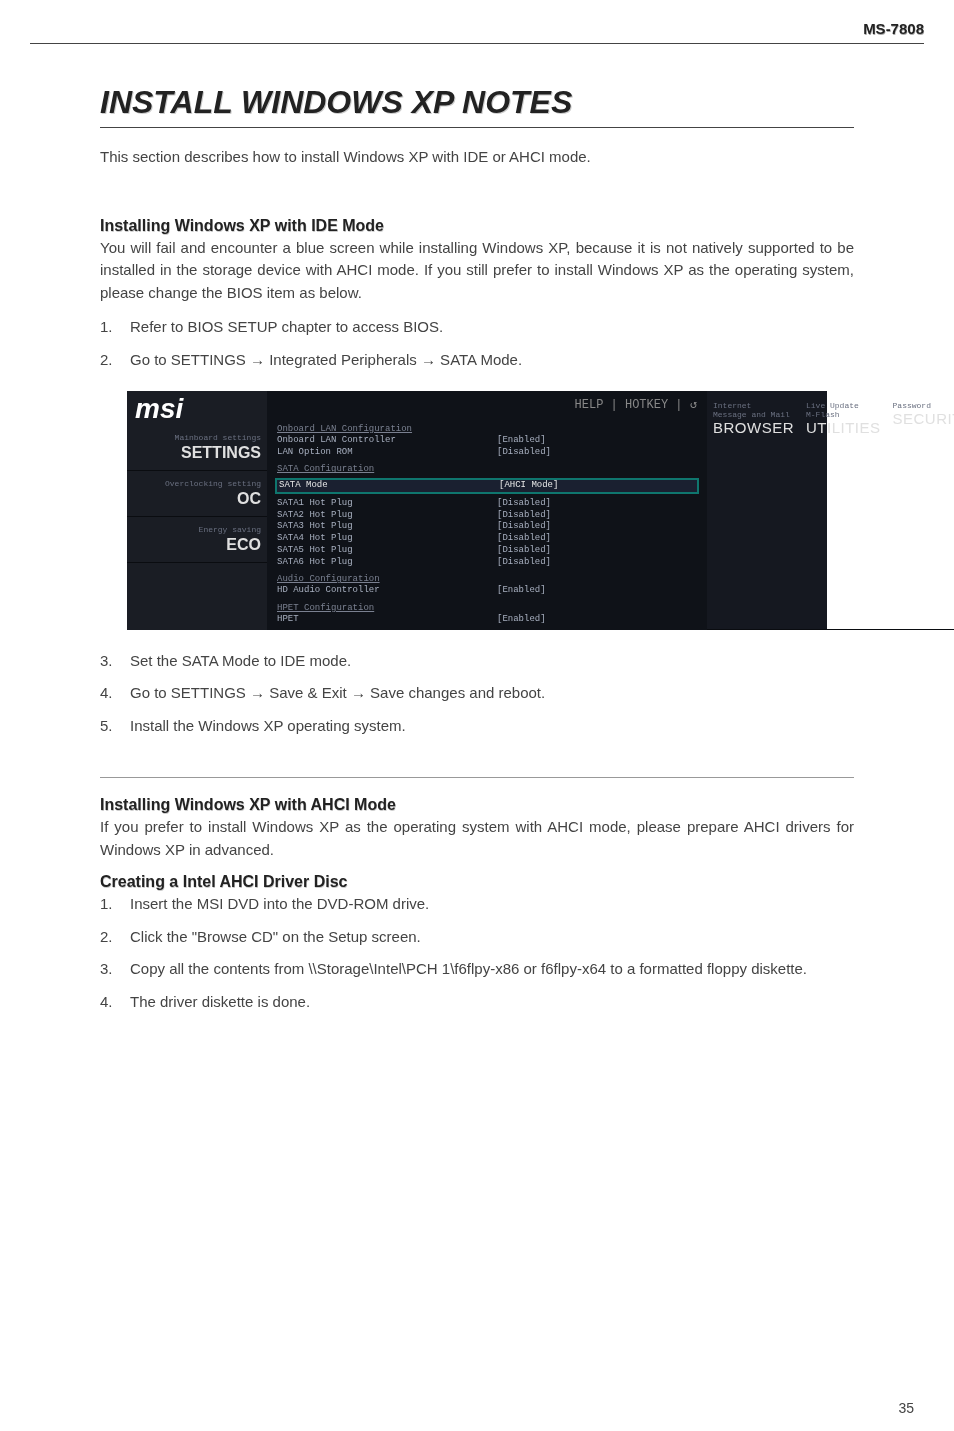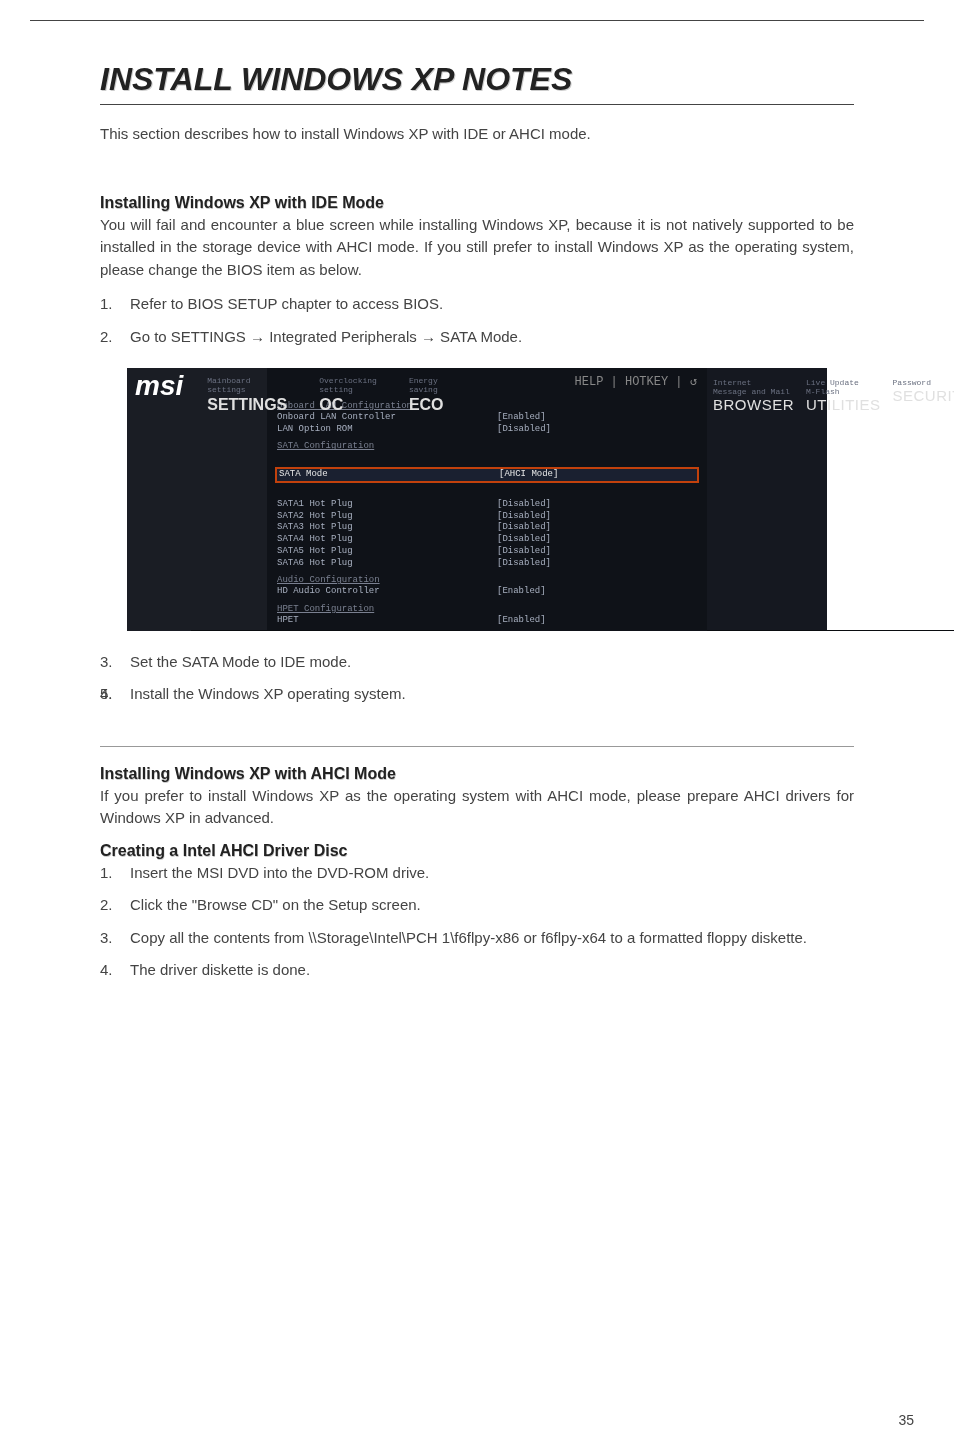--- a/index.html
+++ b/index.html
@@ -96,26 +96,27 @@
       display: flex;
       font-family: 'Courier New', monospace;
       font-size: 10px;
       color: #d0d0d0;
       position: relative;
     }
     .bios-left {
       width: 140px;
       background: #1a1d24;
       display: flex;
-      flex-direction: row;
+      flex-direction: column;
     }
     .bios-left-item {
-      padding: 8px 16px;
+      padding: 8px 6px;
       border-bottom: 1px solid #0a0c10;
       position: relative;
+      text-align: right;
     }
     .bios-left-item .small-label {
       font-size: 8px;
       color: #6a7080;
       display: block;
       margin-bottom: 2px;
     }
     .bios-left-item .big-label {
       color: #e0e0e0;
       font-weight: bold;
@@ -155,24 +156,24 @@
       line-height: 1.3;
     }
     .bios-row .bkey {
       width: 220px;
       color: #a8b0c0;
     }
     .bios-row .bval {
       color: #a8b0c0;
     }
     .bios-row.highlighted {
-      border: 2px solid #c2410c;
+      border: 2px solid #0f766e;
       background: #1a2030;
       padding: 0 2px;
-      margin: 16px -2px;
+      margin: 4px -2px;
     }
     .bios-row.highlighted .bkey,
     .bios-row.highlighted .bval {
       color: #e8e8e8;
     }
     .bios-right {
       width: 120px;
       background: #151820;
       display: flex;
       flex-direction: row;
@@ -194,33 +195,34 @@
       font-family: Arial, sans-serif;
       letter-spacing: 0.5px;
     }
     hr.section-rule {
       border: none;
       border-top: 1px solid #999;
       margin: 40px 0 18px 0;
     }
     .page-number {
       position: absolute;
-      bottom: 3px;
+      bottom: 15px;
       right: 40px;
       font-size: 14px;
       color: #444;
     }
     sup {
       font-size: 10px;
     }
   </style>
 </head>
 <body>
 
 <div class="page-wrapper">
+  <div class="header-right">MS-7808</div>
   <hr class="header-rule">
 
   <div class="content">
     <h1 class="main-title">INSTALL WINDOWS XP NOTES</h1>
     <hr class="title-rule">
     <p class="intro">This section describes how to install Windows XP with IDE or AHCI mode.</p>
 
     <div class="subtitle">Installing Windows XP with IDE Mode</div>
     <p class="body-text">You will fail and encounter a blue screen while installing Windows XP, because it is not natively supported to be installed in the storage device with AHCI mode. If you still prefer to install Windows XP as the operating system, please change the BIOS item as below.</p>
 
@@ -315,21 +317,21 @@
         </div>
         <div class="bios-right-item">
           <span class="small-label">Password</span>
           <span class="big-label">SECURITY</span>
         </div>
       </div>
     </div>
 
     <ol>
       <li><span class="num">3.</span><span>Set the SATA Mode to IDE mode.</span></li>
-      <li><span class="num">4.</span></li>
+      <li><span class="num">4.</span><span>Go to SETTINGS → Save &amp; Exit → Save changes and reboot.</span></li>
       <li><span class="num">5.</span><span>Install the Windows XP operating system.</span></li>
     </ol>
 
     <hr class="section-rule">
 
     <div class="subtitle">Installing Windows XP with AHCI Mode</div>
     <p class="body-text">If you prefer to install Windows XP as the operating system with AHCI mode, please prepare AHCI drivers for Windows XP in advanced.</p>
 
     <div class="subtitle">Creating a Intel AHCI Driver Disc</div>
 

